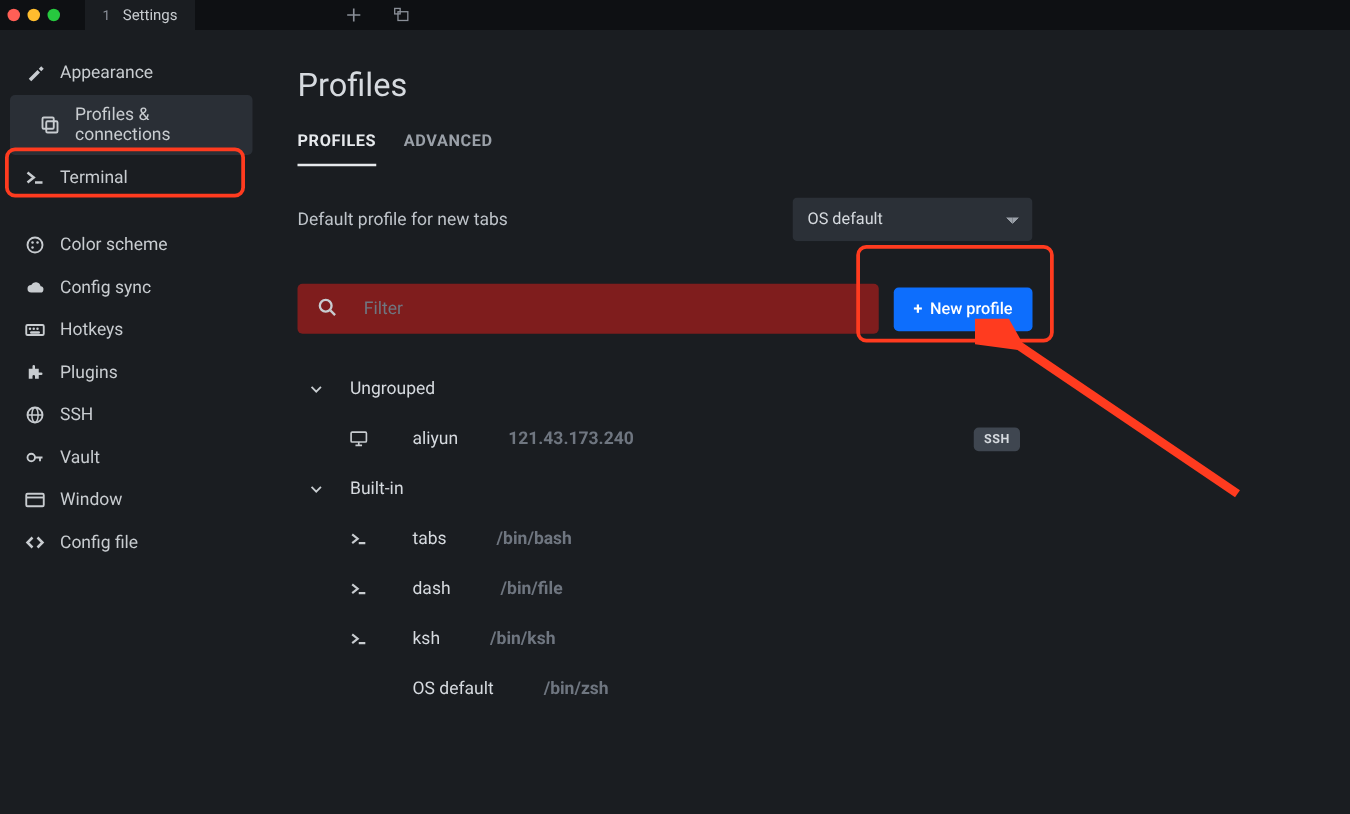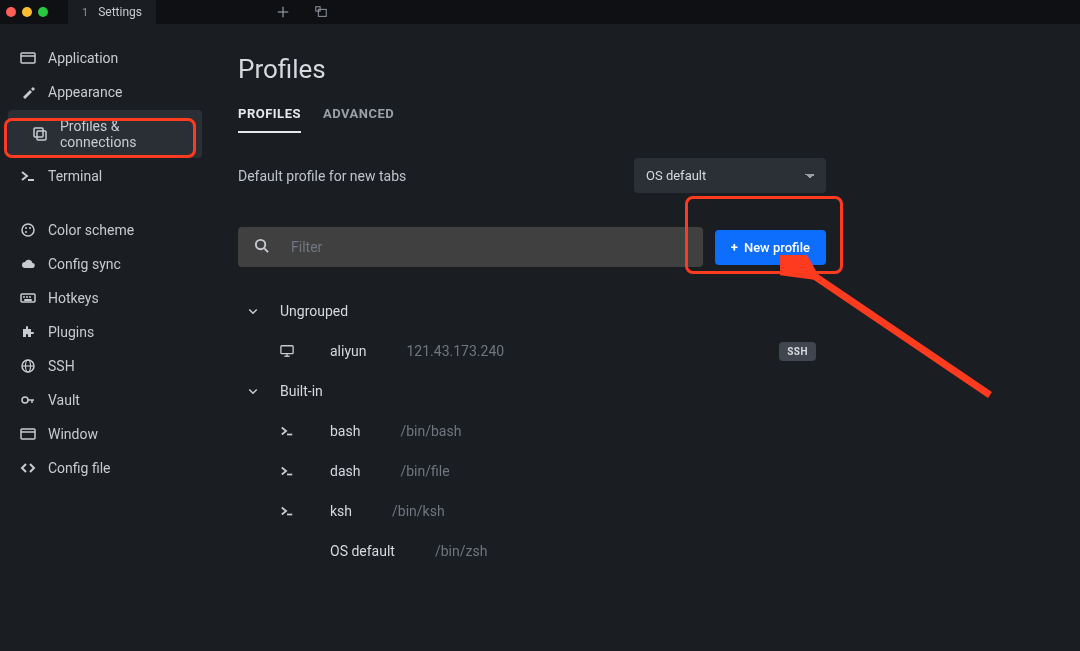--- a/index.html
+++ b/index.html
@@ -35,36 +35,36 @@
   .tabbar .t { font-size: 13px; font-weight: 700; letter-spacing: .5px; padding-bottom: 10px; color: #9aa0a8; cursor: pointer; }
   .tabbar .t.active { color: #e6e9ec; border-bottom: 2px solid #e6e9ec; }
 
   
   .row-default { display: flex; align-items: center; gap: 5px; max-width: 588px; justify-content: space-between; margin-bottom: 34px; }
   .row-default label { font-size: 14px; color: #bfc4ca; }
   .select { background: #2b3037; color: #d6dadf; border: none; border-radius: 4px; padding: 10px 12px; font-size: 13px; width: 192px; appearance: none; background-image: linear-gradient(45deg, transparent 50%, #9aa0a8 50%), linear-gradient(135deg, #9aa0a8 50%, transparent 50%); background-position: calc(100% - 16px) 16px, calc(100% - 11px) 16px; background-size: 5px 5px, 5px 5px; background-repeat: no-repeat; }
 
   
   .row-filter { display: flex; align-items: center; gap: 0; max-width: 588px; margin-bottom: 24px; position: relative; }
-  .filter-wrap { flex: 1; background: #404040; border-radius: 4px; display: flex; align-items: center; padding: 0 16px; height: 40px; }
+  .filter-wrap { flex: 1; background: #7f1d1d; border-radius: 4px; display: flex; align-items: center; padding: 0 16px; height: 40px; }
   .filter-wrap .sicon { color: #c8ccd0; margin-right: 22px; }
   .filter-wrap input { flex: 1; background: transparent; border: none; outline: none; color: #c8ccd0; font-size: 14px; }
   .filter-wrap input::placeholder { color: #6f7680; }
   .btn-primary { background: #0d6efd; color: #fff; border: none; border-radius: 4px; padding: 10px 16px; font-size: 13px; font-weight: 500; display: flex; align-items: center; gap: 6px; cursor: pointer; margin-left: 12px; }
   .btn-primary .plus { font-weight: 700; }
 
   
   .glist { max-width: 588px; }
   .ghead { display: flex; align-items: center; gap: 20px; padding: 12px 8px; font-size: 14px; color: #d6dadf; cursor: pointer; }
   .ghead .chev { width: 14px; display: flex; justify-content: center; color: #c8ccd0; }
   .prow { display: flex; align-items: center; gap: 34px; padding: 12px 8px 12px 40px; font-size: 14px; color: #d6dadf; cursor: pointer; position: relative; }
   .prow .picon { width: 18px; display: flex; justify-content: center; color: #c8ccd0; }
   .prow .picon svg { width: 16px; height: 14px; }
   .prow .pname { color: #d6dadf; }
-  .prow .pdet { color: #6f7680; margin-left: 6px; }
+  .prow .pdet { color: #6f7680; margin-left: 6px; font-weight: bold; }
   .badge { position: absolute; right: 10px; background: #3f4650; color: #d6dadf; font-size: 10px; font-weight: 700; padding: 4px 8px; border-radius: 4px; letter-spacing: .5px; }
 
   
   .arrow-svg { position: absolute; pointer-events: none; }
 
 </style>
 </head>
 <body>
 
 <svg width="0" height="0" style="position:absolute">
@@ -165,28 +165,20 @@
         </span>
     </div>
   </div>
 
   <div class="body">
 
     <div class="sidebar" id="sidebar">
         <div class="side-item">
           <span class="icon">
             <svg viewBox="0 0 16 16">
-              <use href="#i-window"></use>
-            </svg>
-          </span>
-          <span>Application</span>
-        </div>
-        <div class="side-item">
-          <span class="icon">
-            <svg viewBox="0 0 16 16">
               <use href="#i-brush"></use>
             </svg>
           </span>
           <span>Appearance</span>
         </div>
         <div class="side-item active">
           <span class="icon">
             <svg viewBox="0 0 16 16">
               <use href="#i-stack"></use>
             </svg>
@@ -322,21 +314,21 @@
               </svg>
             </span>
             <span>Built-in</span>
           </div>
           <div class="prow">
             <span class="picon">
               <svg viewBox="0 0 16 16">
                 <use href="#i-prompt"></use>
               </svg>
             </span>
-            <span class="pname">bash</span>
+            <span class="pname">tabs</span>
             <span class="pdet">/bin/bash</span>
           </div>
           <div class="prow">
             <span class="picon">
               <svg viewBox="0 0 16 16">
                 <use href="#i-prompt"></use>
               </svg>
             </span>
             <span class="pname">dash</span>
             <span class="pdet">/bin/file</span>

